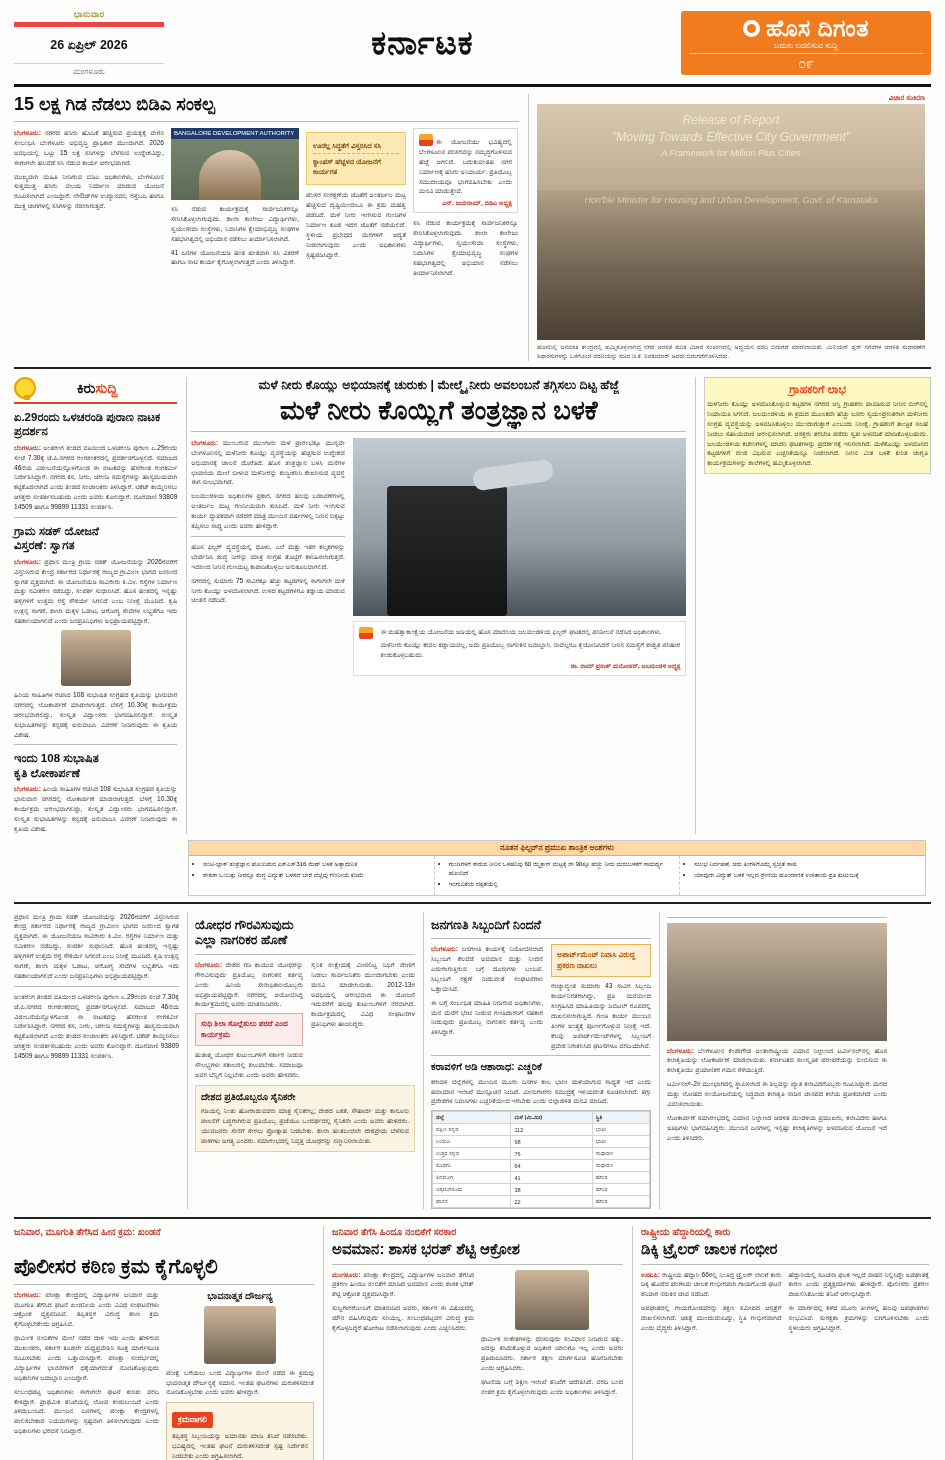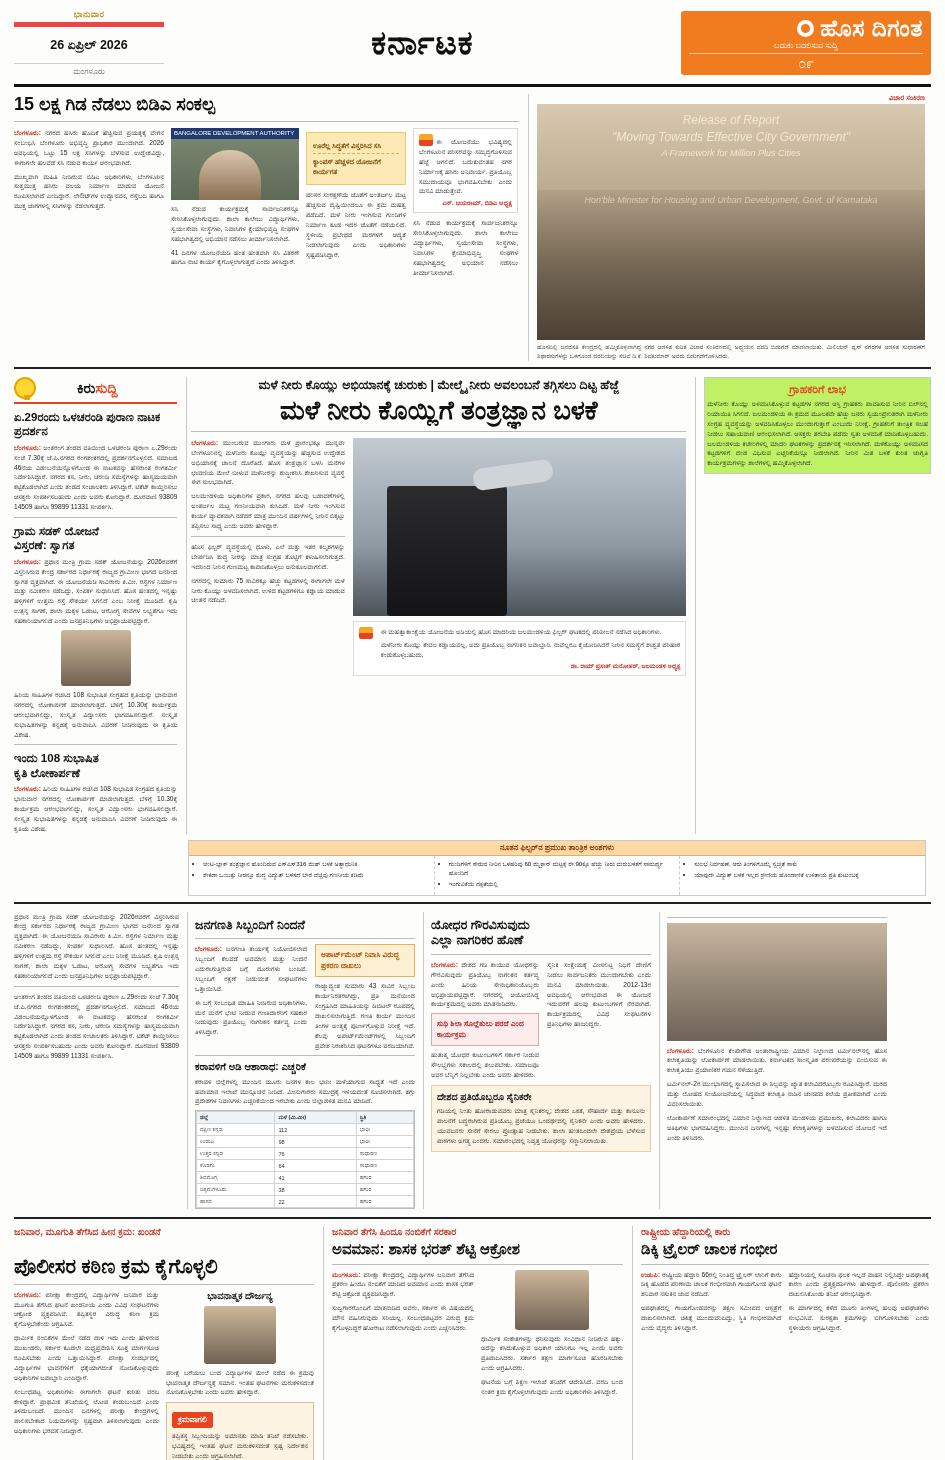--- a/index.html
+++ b/index.html
@@ -68,21 +68,21 @@
     border-radius: 3px;
     position: relative;
   }
   .logo-box .brand {
     font-size: 23px;
     font-weight: bold;
     letter-spacing: .5px;
     line-height: 1.05;
     display: flex;
     align-items: center;
-    justify-content: flex-end;
+    justify-content: center;
     gap: 6px;
   }
   .logo-box .brand .sun {
     width: 17px; height: 17px; border-radius: 50%;
     background: #fff; display: inline-block;
     position: relative; flex: 0 0 auto;
   }
   .logo-box .brand .sun::after{
     content:""; position:absolute; inset:4px;
     border-radius:50%; background:#f07c1f;
@@ -286,21 +286,21 @@
     background:#fdd9a8; font-size:8px; font-weight:bold; color:#8a3b00;
     text-align:center; padding:2px 0; border-bottom:1px solid #e0b070;
   }
   .tech-box .cols { display:flex; }
   .tech-box .cols .c { flex:1; padding:4px 5px; border-right:1px dashed #ccc; }
   .tech-box .cols .c:last-child { border-right:none; }
   .tech-box ul { margin:0; padding-left:9px; }
   .tech-box li { font-size:6.2px; line-height:1.45; margin-bottom:2px; }
 
   .gain-box {
-    border:1px solid #c9c9c9; background:#bef264; padding:5px 2px;
+    border:1px solid #c9c9c9; background:#fef9c3; padding:5px 2px;
   }
   .gain-box .hdr { font-size:11px; font-weight:bold; color:#e8431f; text-align:center; margin-bottom:3px;}
 
   
   .grid4 { display:flex; gap:8px; margin-top:8px; }
   .g-col { width: 228px; }
   .g-col.w1 { width: 165px; }
 
   .orange-note {
     border:1px solid #e6b35a; background:#fdf0d2; padding:5px;
@@ -531,20 +531,45 @@
   </div>
 
   <div class="hr-thick"></div>
 
   <div class="grid4">
 
     <div class="g-col w1">
       <div class="body-text">ಪ್ರಧಾನ ಮಂತ್ರಿ ಗ್ರಾಮ ಸಡಕ್ ಯೋಜನೆಯನ್ನು 2026ರವರೆಗೆ ವಿಸ್ತರಿಸಿರುವ ಕೇಂದ್ರ ಸರ್ಕಾರದ ನಿರ್ಧಾರಕ್ಕೆ ರಾಜ್ಯದ ಗ್ರಾಮೀಣ ಭಾಗದ ಜನರಿಂದ ಸ್ವಾಗತ ವ್ಯಕ್ತವಾಗಿದೆ. ಈ ಯೋಜನೆಯಡಿ ಸಾವಿರಾರು ಕಿ.ಮೀ. ರಸ್ತೆಗಳ ನಿರ್ಮಾಣ ಮತ್ತು ನವೀಕರಣ ನಡೆದಿದ್ದು, ಸಂಪರ್ಕ ಸುಧಾರಿಸಿದೆ. ಹೊಸ ಹಂತದಲ್ಲಿ ಇನ್ನಷ್ಟು ಹಳ್ಳಿಗಳಿಗೆ ಉತ್ತಮ ರಸ್ತೆ ಸೌಕರ್ಯ ಸಿಗಲಿದೆ ಎಂಬ ನಿರೀಕ್ಷೆ ಮೂಡಿದೆ. ಕೃಷಿ ಉತ್ಪನ್ನ ಸಾಗಣೆ, ಶಾಲಾ ಮಕ್ಕಳ ಓಡಾಟ, ಆರೋಗ್ಯ ಸೇವೆಗಳ ಲಭ್ಯತೆಗೂ ಇದು ಸಹಕಾರಿಯಾಗಲಿದೆ ಎಂದು ಜನಪ್ರತಿನಿಧಿಗಳು ಅಭಿಪ್ರಾಯಪಟ್ಟಿದ್ದಾರೆ.</div>
       <div class="hr-thin"></div>
       <div class="body-text">ಅಂತರಂಗ ತಂಡದ ವತಿಯಿಂದ ಒಳಚರಂಡಿ ಪುರಾಣ ಏ.29ರಂದು ಸಂಜೆ 7.30ಕ್ಕೆ ಜೆ.ಪಿ.ನಗರದ ರಂಗಶಂಕರದಲ್ಲಿ ಪ್ರದರ್ಶನಗೊಳ್ಳಲಿದೆ. ಸಮಾಜದ 46ನೆಯ ವಿಡಂಬನೆಯನ್ನೊಳಗೊಂಡ ಈ ನಾಟಕವನ್ನು ಹೆಸರಾಂತ ರಂಗಕರ್ಮಿ ನಿರ್ದೇಶಿಸಿದ್ದಾರೆ. ನಗರದ ಕಸ, ನೀರು, ಚರಂಡಿ ಸಮಸ್ಯೆಗಳನ್ನು ಹಾಸ್ಯಮಯವಾಗಿ ಕಟ್ಟಿಕೊಡಲಾಗಿದೆ ಎಂದು ತಂಡದ ಸಂಚಾಲಕರು ತಿಳಿಸಿದ್ದಾರೆ. ಟಿಕೆಟ್ ಕಾಯ್ದಿರಿಸಲು ಆಸಕ್ತರು ಸಂಪರ್ಕಿಸಬಹುದು ಎಂದು ಅವರು ಕೋರಿದ್ದಾರೆ. ದೂರವಾಣಿ 93809 14509 ಹಾಗೂ 99899 11331 ಸಂಪರ್ಕಿಸಿ.</div>
+    </div>
+
+    <div class="g-col rule-v" style="padding-left:7px">
+      <div class="headline small-head" style="white-space:pre-line">ಯೋಧರ ಗೌರವಿಸುವುದು
+ಎಲ್ಲಾ ನಾಗರಿಕರ ಹೊಣೆ</div>
+      <div class="hr-thin"></div>
+      <div class="col-gap">
+        <div style="flex:1">
+          <div class="body-text">
+            <span class="dateline">ಬೆಂಗಳೂರು:</span>
+            <span>ದೇಶದ ಗಡಿ ಕಾಯುವ ಯೋಧರನ್ನು ಗೌರವಿಸುವುದು ಪ್ರತಿಯೊಬ್ಬ ನಾಗರಿಕನ ಕರ್ತವ್ಯ ಎಂದು ಹಿರಿಯ ಸೇನಾಧಿಕಾರಿಯೊಬ್ಬರು ಅಭಿಪ್ರಾಯಪಟ್ಟಿದ್ದಾರೆ. ನಗರದಲ್ಲಿ ಆಯೋಜಿಸಿದ್ದ ಕಾರ್ಯಕ್ರಮದಲ್ಲಿ ಅವರು ಮಾತನಾಡಿದರು.</span>
+          </div>
+          <div class="pink-note" style="margin-top:4px">
+            <div class="ttl">ಸುಧಿ ಶಿಲಾ ಸೊಲ್ಲೆತುಲು ಪರದೆ ಎಂದ ಕಾರ್ಯಕ್ರಮ</div>
+          </div>
+          <div class="body-text" style="margin-top:4px">ಹುತಾತ್ಮ ಯೋಧರ ಕುಟುಂಬಗಳಿಗೆ ಸರ್ಕಾರ ನೀಡುವ ಸೌಲಭ್ಯಗಳು ಸಕಾಲದಲ್ಲಿ ತಲುಪಬೇಕು. ಸಮಾಜವೂ ಅವರ ಬೆನ್ನಿಗೆ ನಿಲ್ಲಬೇಕು ಎಂದು ಅವರು ಹೇಳಿದರು.</div>
+        </div>
+        <div style="width:104px">
+          <div class="body-text">ಸೈನಿಕ ಸಂಕ್ಷೇಮಕ್ಕೆ ಮೀಸಲಿಟ್ಟ ನಿಧಿಗೆ ದೇಣಿಗೆ ನೀಡಲು ಸಾರ್ವಜನಿಕರು ಮುಂದಾಗಬೇಕು ಎಂದು ಮನವಿ ಮಾಡಲಾಯಿತು. 2012-13ರ ಅವಧಿಯಲ್ಲಿ ಆರಂಭವಾದ ಈ ಯೋಜನೆ ಇದುವರೆಗೆ ಹಲವು ಕುಟುಂಬಗಳಿಗೆ ನೆರವಾಗಿದೆ. ಕಾರ್ಯಕ್ರಮದಲ್ಲಿ ವಿವಿಧ ಸಂಘಟನೆಗಳ ಪ್ರತಿನಿಧಿಗಳು ಹಾಜರಿದ್ದರು.</div>
+        </div>
+      </div>
+      <div class="beige-box" style="margin-top:5px">
+        <div style="font-size:9.5px;font-weight:bold;margin-bottom:3px">ದೇಶದ ಪ್ರತಿಯೊಬ್ಬರೂ ಸೈನಿಕರೇ</div>
+        <div class="body-text">ಗಡಿಯಲ್ಲಿ ನಿಂತು ಹೋರಾಡುವವರು ಮಾತ್ರ ಸೈನಿಕರಲ್ಲ; ದೇಶದ ಏಕತೆ, ಸೌಹಾರ್ದ ಮತ್ತು ಕಾನೂನು ಪಾಲನೆಗೆ ಬದ್ಧರಾಗಿರುವ ಪ್ರತಿಯೊಬ್ಬ ಪ್ರಜೆಯೂ ಒಂದರ್ಥದಲ್ಲಿ ಸೈನಿಕನೇ ಎಂದು ಅವರು ಹೇಳಿದರು. ಯುವಜನರು ಸೇನೆಗೆ ಸೇರಲು ಪ್ರೋತ್ಸಾಹ ನೀಡಬೇಕು. ಶಾಲಾ ಹಂತದಿಂದಲೇ ದೇಶಪ್ರೇಮ ಬೆಳೆಸುವ ಪಾಠಗಳು ಅಗತ್ಯ ಎಂದರು. ಸಮಾರಂಭದಲ್ಲಿ ನಿವೃತ್ತ ಯೋಧರನ್ನು ಸನ್ಮಾನಿಸಲಾಯಿತು.</div>
+      </div>
     </div>
 
     <div class="g-col rule-v" style="padding-left:7px">
       <div class="headline small-head">ಜನಗಣತಿ ಸಿಬ್ಬಂದಿಗೆ ನಿಂದನೆ</div>
       <div class="hr-thin"></div>
       <div class="col-gap">
         <div style="flex:1">
           <div class="body-text">
             <span class="dateline">ಬೆಂಗಳೂರು:</span>
             <span>ಜನಗಣತಿ ಕಾರ್ಯಕ್ಕೆ ನಿಯೋಜಿಸಲಾದ ಸಿಬ್ಬಂದಿಗೆ ಕೆಲವೆಡೆ ಅವಮಾನ ಮತ್ತು ನಿಂದನೆ ಎದುರಾಗುತ್ತಿರುವ ಬಗ್ಗೆ ದೂರುಗಳು ಬಂದಿವೆ. ಸಿಬ್ಬಂದಿಗೆ ರಕ್ಷಣೆ ನೀಡುವಂತೆ ಸಂಘಟನೆಗಳು ಒತ್ತಾಯಿಸಿವೆ.</span>
@@ -603,45 +628,20 @@
             <td>ಹಾಸನ</td>
             <td>22</td>
             <td>ಹಗುರ</td>
           </tr>
         </tbody>
           </table>
       </div>
     </div>
 
     <div class="g-col rule-v" style="padding-left:7px">
-      <div class="headline small-head" style="white-space:pre-line">ಯೋಧರ ಗೌರವಿಸುವುದು
-ಎಲ್ಲಾ ನಾಗರಿಕರ ಹೊಣೆ</div>
-      <div class="hr-thin"></div>
-      <div class="col-gap">
-        <div style="flex:1">
-          <div class="body-text">
-            <span class="dateline">ಬೆಂಗಳೂರು:</span>
-            <span>ದೇಶದ ಗಡಿ ಕಾಯುವ ಯೋಧರನ್ನು ಗೌರವಿಸುವುದು ಪ್ರತಿಯೊಬ್ಬ ನಾಗರಿಕನ ಕರ್ತವ್ಯ ಎಂದು ಹಿರಿಯ ಸೇನಾಧಿಕಾರಿಯೊಬ್ಬರು ಅಭಿಪ್ರಾಯಪಟ್ಟಿದ್ದಾರೆ. ನಗರದಲ್ಲಿ ಆಯೋಜಿಸಿದ್ದ ಕಾರ್ಯಕ್ರಮದಲ್ಲಿ ಅವರು ಮಾತನಾಡಿದರು.</span>
-          </div>
-          <div class="pink-note" style="margin-top:4px">
-            <div class="ttl">ಸುಧಿ ಶಿಲಾ ಸೊಲ್ಲೆತುಲು ಪರದೆ ಎಂದ ಕಾರ್ಯಕ್ರಮ</div>
-          </div>
-          <div class="body-text" style="margin-top:4px">ಹುತಾತ್ಮ ಯೋಧರ ಕುಟುಂಬಗಳಿಗೆ ಸರ್ಕಾರ ನೀಡುವ ಸೌಲಭ್ಯಗಳು ಸಕಾಲದಲ್ಲಿ ತಲುಪಬೇಕು. ಸಮಾಜವೂ ಅವರ ಬೆನ್ನಿಗೆ ನಿಲ್ಲಬೇಕು ಎಂದು ಅವರು ಹೇಳಿದರು.</div>
-        </div>
-        <div style="width:104px">
-          <div class="body-text">ಸೈನಿಕ ಸಂಕ್ಷೇಮಕ್ಕೆ ಮೀಸಲಿಟ್ಟ ನಿಧಿಗೆ ದೇಣಿಗೆ ನೀಡಲು ಸಾರ್ವಜನಿಕರು ಮುಂದಾಗಬೇಕು ಎಂದು ಮನವಿ ಮಾಡಲಾಯಿತು. 2012-13ರ ಅವಧಿಯಲ್ಲಿ ಆರಂಭವಾದ ಈ ಯೋಜನೆ ಇದುವರೆಗೆ ಹಲವು ಕುಟುಂಬಗಳಿಗೆ ನೆರವಾಗಿದೆ. ಕಾರ್ಯಕ್ರಮದಲ್ಲಿ ವಿವಿಧ ಸಂಘಟನೆಗಳ ಪ್ರತಿನಿಧಿಗಳು ಹಾಜರಿದ್ದರು.</div>
-        </div>
-      </div>
-      <div class="beige-box" style="margin-top:5px">
-        <div style="font-size:9.5px;font-weight:bold;margin-bottom:3px">ದೇಶದ ಪ್ರತಿಯೊಬ್ಬರೂ ಸೈನಿಕರೇ</div>
-        <div class="body-text">ಗಡಿಯಲ್ಲಿ ನಿಂತು ಹೋರಾಡುವವರು ಮಾತ್ರ ಸೈನಿಕರಲ್ಲ; ದೇಶದ ಏಕತೆ, ಸೌಹಾರ್ದ ಮತ್ತು ಕಾನೂನು ಪಾಲನೆಗೆ ಬದ್ಧರಾಗಿರುವ ಪ್ರತಿಯೊಬ್ಬ ಪ್ರಜೆಯೂ ಒಂದರ್ಥದಲ್ಲಿ ಸೈನಿಕನೇ ಎಂದು ಅವರು ಹೇಳಿದರು. ಯುವಜನರು ಸೇನೆಗೆ ಸೇರಲು ಪ್ರೋತ್ಸಾಹ ನೀಡಬೇಕು. ಶಾಲಾ ಹಂತದಿಂದಲೇ ದೇಶಪ್ರೇಮ ಬೆಳೆಸುವ ಪಾಠಗಳು ಅಗತ್ಯ ಎಂದರು. ಸಮಾರಂಭದಲ್ಲಿ ನಿವೃತ್ತ ಯೋಧರನ್ನು ಸನ್ಮಾನಿಸಲಾಯಿತು.</div>
-      </div>
-    </div>
-
-    <div class="g-col rule-v" style="padding-left:7px">
       <div class="hr-thin"></div>
       <div class="photo people small-photo"></div>
       <div class="body-text" style="margin-top:5px">
         <span class="dateline">ಬೆಂಗಳೂರು:</span>
         <span>ಬೆಂಗಳೂರಿನ ಕೆಂಪೇಗೌಡ ಅಂತಾರಾಷ್ಟ್ರೀಯ ವಿಮಾನ ನಿಲ್ದಾಣದ ಟರ್ಮಿನಲ್‌ನಲ್ಲಿ ಹೊಸ ಕಲಾಕೃತಿಯನ್ನು ಲೋಕಾರ್ಪಣೆ ಮಾಡಲಾಯಿತು. ಕರ್ನಾಟಕದ ಸಾಂಸ್ಕೃತಿಕ ಪರಂಪರೆಯನ್ನು ಬಿಂಬಿಸುವ ಈ ಕಲಾಕೃತಿಯು ಪ್ರಯಾಣಿಕರ ಗಮನ ಸೆಳೆಯುತ್ತಿದೆ.</span>
       </div>
       <div class="body-text" style="margin-top:4px">ಟರ್ಮಿನಲ್-2ರ ಮುಂಭಾಗದಲ್ಲಿ ಸ್ಥಾಪಿಸಲಾದ ಈ ಶಿಲ್ಪವನ್ನು ಖ್ಯಾತ ಕಲಾವಿದರೊಬ್ಬರು ರೂಪಿಸಿದ್ದಾರೆ. ಮರದ ಮತ್ತು ಲೋಹದ ಸಂಯೋಜನೆಯಲ್ಲಿ ಸಿದ್ಧವಾದ ಕಲಾಕೃತಿ ನಾಡಿನ ಜಾನಪದ ಕಲೆಯ ಪ್ರತೀಕವಾಗಿದೆ ಎಂದು ವಿವರಿಸಲಾಯಿತು.</div>
       <div class="body-text" style="margin-top:4px">ಲೋಕಾರ್ಪಣೆ ಸಮಾರಂಭದಲ್ಲಿ ವಿಮಾನ ನಿಲ್ದಾಣದ ಆಡಳಿತ ಮಂಡಳಿಯ ಪ್ರಮುಖರು, ಕಲಾವಿದರು ಹಾಗೂ ಅತಿಥಿಗಳು ಭಾಗವಹಿಸಿದ್ದರು. ಮುಂದಿನ ದಿನಗಳಲ್ಲಿ ಇನ್ನಷ್ಟು ಕಲಾಕೃತಿಗಳನ್ನು ಅಳವಡಿಸುವ ಯೋಜನೆ ಇದೆ ಎಂದು ತಿಳಿಸಿದರು.</div>
     </div>
   </div>

